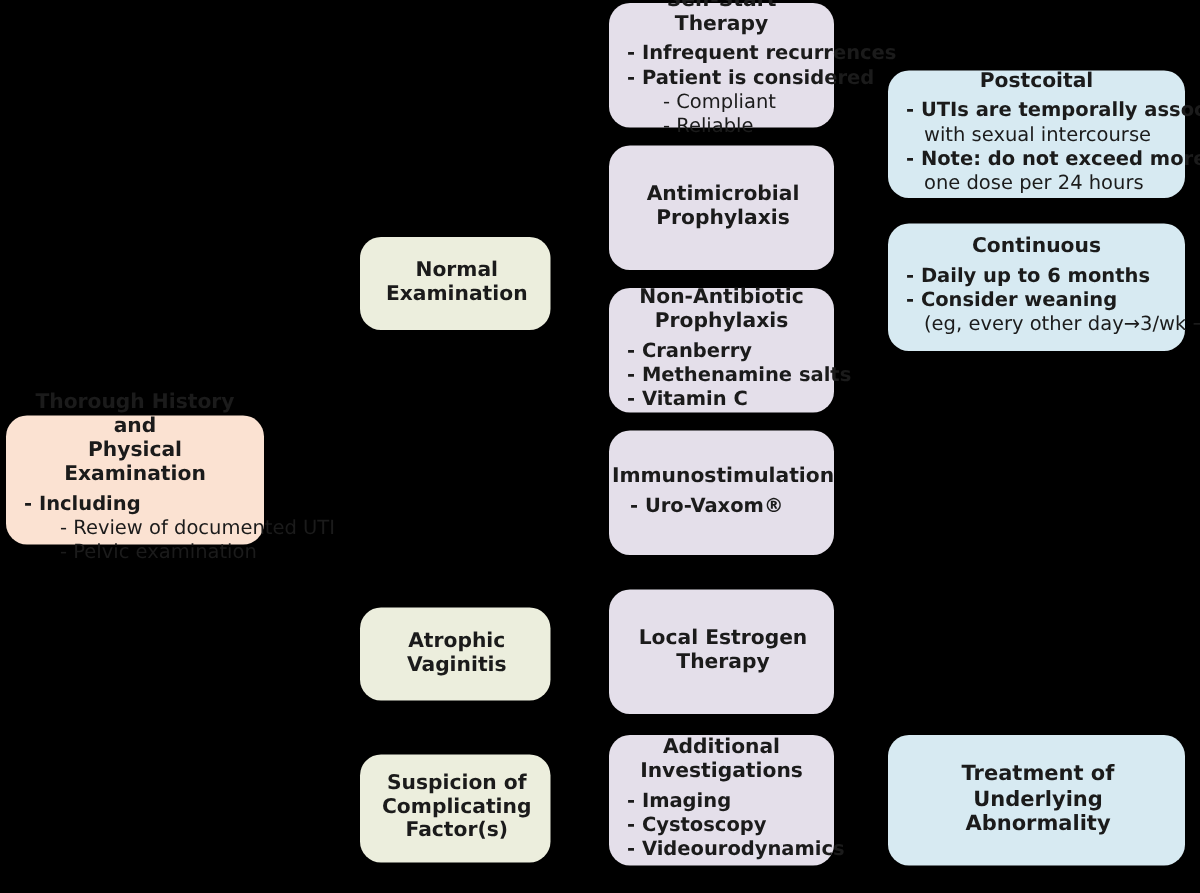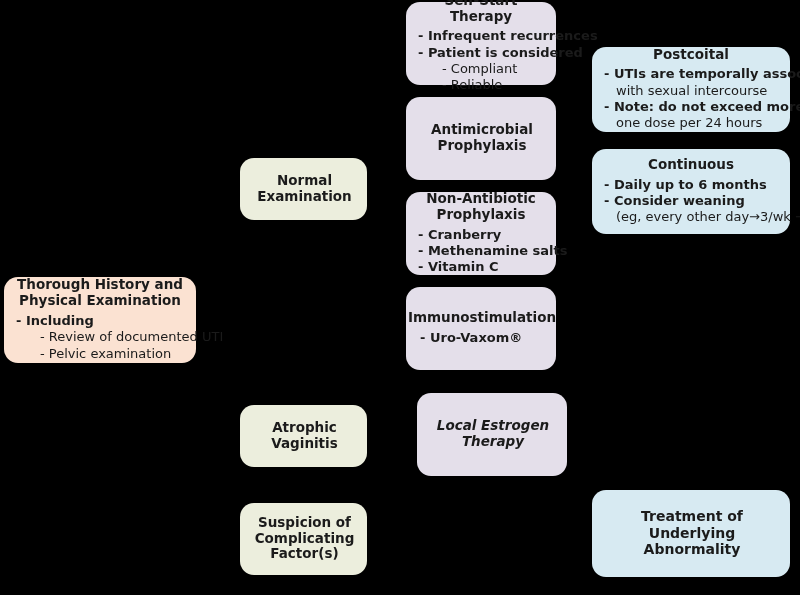--- a/index.html
+++ b/index.html
@@ -55,21 +55,21 @@
   .fill-green  { background: #eceedd; }
   .fill-purple { background: #e4dfea; }
   .fill-blue   { background: #d7eaf2; }
   .node.title-only .title { margin: 0; }
 </style>
 </head>
 <body>
 
 <div id="canvas">
 
-  <div class="node fill-pink" style="left:4px; top:277px; width:192px; height:86px;">
+  <div class="node fill-pink" style="left:4px; top:277px; width:172px; height:86px;">
     <div class="title">Thorough History and
 Physical Examination</div>
     <ul>
       <li class="lvl1">- Including</li>
       <li class="lvl2">- Review of documented UTI</li>
       <li class="lvl2">- Pelvic examination</li>
     </ul>
   </div>
 
   <div class="node center title-only fill-green" style="left:240px; top:158px; width:127px; height:62px;">
@@ -113,25 +113,34 @@
     </ul>
   </div>
 
   <div class="node center fill-purple" style="left:406px; top:287px; width:150px; height:83px;">
     <div class="title">Immunostimulation</div>
     <ul style="align-self:flex-start;">
       <li class="lvl1">- Uro-Vaxom®</li>
     </ul>
   </div>
 
-  <div class="node center title-only fill-purple" style="left:417px; top:393px; width:150px; height:83px;font-style:italic;">
+  <div class="node center title-only fill-purple" style="left:406px; top:393px; width:150px; height:83px;">
     <div class="title">Local Estrogen
 Therapy</div>
   </div>
 
+  <div class="node fill-purple" style="left:406px; top:490px; width:150px; height:87px;">
+    <div class="title">Additional
+Investigations</div>
+    <ul>
+      <li class="lvl1">- Imaging</li>
+      <li class="lvl1">- Cystoscopy</li>
+      <li class="lvl1">- Videourodynamics</li>
+    </ul>
+  </div>
 
   <div class="node fill-blue" style="left:592px; top:47px; width:198px; height:85px;">
     <div class="title">Postcoital</div>
     <ul>
       <li class="lvl1">- UTIs are temporally associated</li>
       <li class="cont">with sexual intercourse</li>
       <li class="lvl1">- Note: do not exceed more than</li>
       <li class="cont">one dose per 24 hours</li>
     </ul>
   </div>

